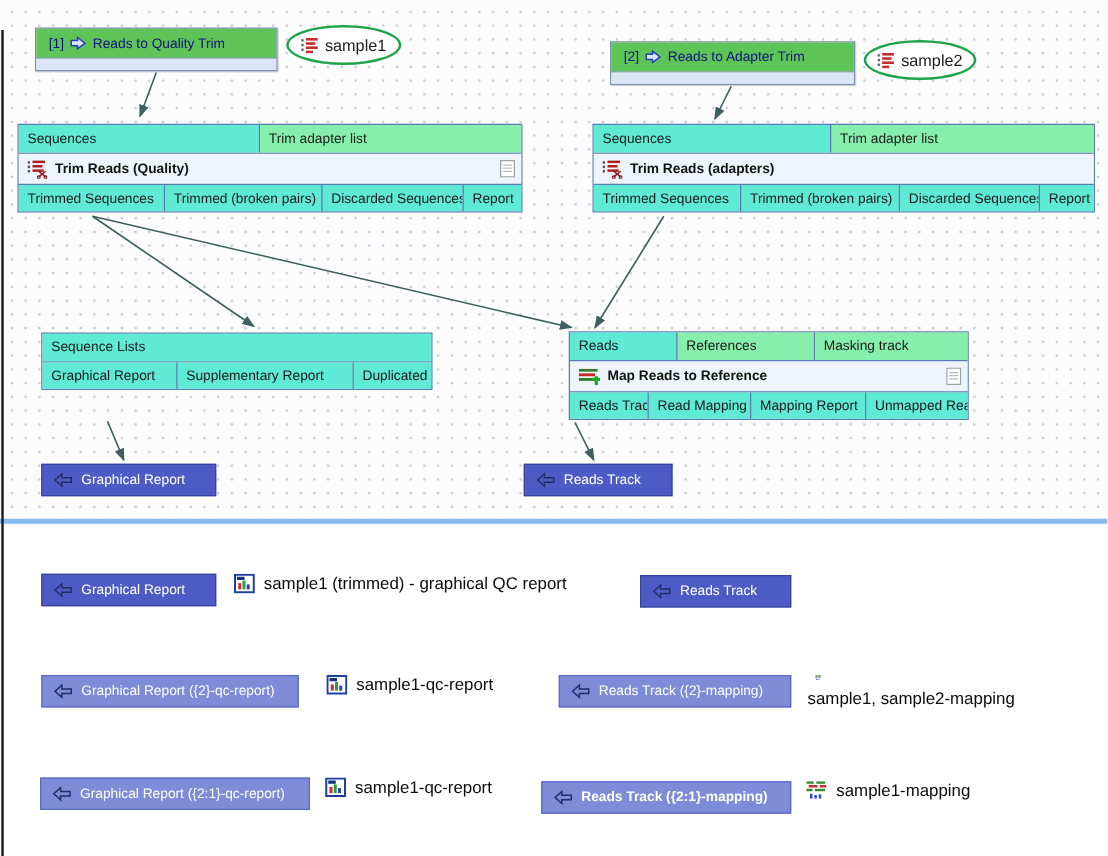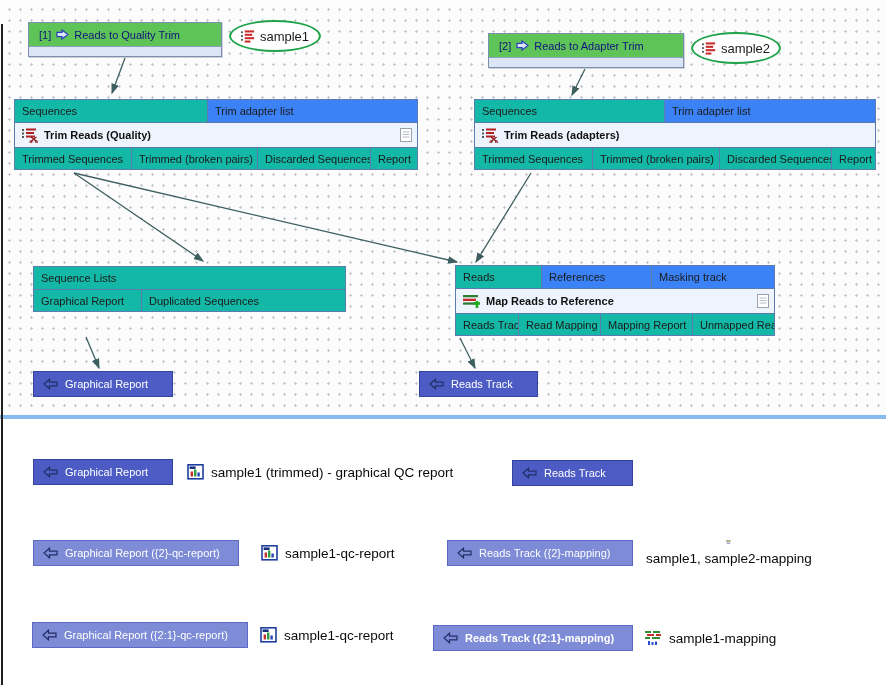--- a/index.html
+++ b/index.html
@@ -40,38 +40,38 @@
     gap: 4px; font-size: 13px; color: #1c1c1c;
   }
 
   
   .wnode { position: absolute; border: 1px solid #5c7bb0; background: #edf3fc; font-size: 11px; }
   .nrow { display: flex; align-items: stretch; }
   .nrow + .nrow { border-top: 1px solid #5c7bb0; }
   .nin  { height: 22px; }
   .nout { height: 22px; }
   .nhead { height: 25px; display: flex; align-items: center; gap: 6px; padding-left: 7px; background: #eef4fd; }
-  .ncell { display: flex; align-items: center; padding-left: 7px; background: #14b8a6; overflow: hidden; white-space: nowrap; }
+  .ncell { display: flex; align-items: center; padding-left: 7px; background: #5eead4; overflow: hidden; white-space: nowrap; }
   .ncell + .ncell { border-left: 1px solid #5c7bb0; }
-  .lav { background: #3b82f6; }
+  .lav { background: #86efac; }
   .ntitle { font-weight: bold; color: #111; }
   .docic { margin-left: auto; margin-right: 5px; }
 
   
   .bluebox {
     position: absolute; height: 26px; background: #4d5cc5; border: 1px solid #36439e;
     color: #ffffff; font-size: 11px; display: flex; align-items: center; gap: 7px;
     padding-left: 9px; white-space: nowrap; overflow: hidden;
   }
   .bluebox.light { background: #7e8bd6; border-color: #5b68c4; }
   .nub { position: absolute; top: -5px; width: 9px; height: 5px; background: #3d4b52; border-radius: 5px 5px 0 0; }
   .nub.small { top: -3px; width: 5px; height: 3px; }
 
   
-  .rentry { position: absolute; height: 26px; display: flex; align-items: center; gap: 7px; font-size: 13.5px; color: #0a0a0a; white-space: nowrap; }
+  .rentry { position: absolute; height: 26px; display: flex; align-items: flex-start; gap: 7px; font-size: 13.5px; color: #0a0a0a; white-space: nowrap; }
 </style>
 </head>
 <body>
 
 <div class="canvas">
 
   <svg class="wires">
     <defs>
       <marker id="ah" markerWidth="9" markerHeight="7" refX="7" refY="3" orient="auto">
         <path d="M0,0 L8,3 L0,6 Z" fill="#3e5f5f"></path>
@@ -219,20 +219,21 @@
       <div class="ncell" style="flex:1;">Report</div>
     </div>
   </div>
 
   <div class="wnode" style="left:33px;top:266px;width:313px;">
     <div class="nrow nin">
       <div class="ncell" style="flex:1;">Sequence Lists</div>
     </div>
     <div class="nrow nout">
       <div class="ncell" style="flex:0 0 107px;">Graphical Report</div>
+      <div class="ncell" style="flex:0 0 141px;">Supplementary Report</div>
       <div class="ncell" style="flex:1;">Duplicated Sequences</div>
     </div>
   </div>
 
   <div class="wnode" style="left:455px;top:265px;width:320px;">
     <div class="nrow nin">
       <div class="ncell" style="flex:0 0 85px;">Reads</div>
       <div class="ncell lav" style="flex:0 0 110px;">References</div>
       <div class="ncell lav" style="flex:1;">Masking track</div>
     </div>

